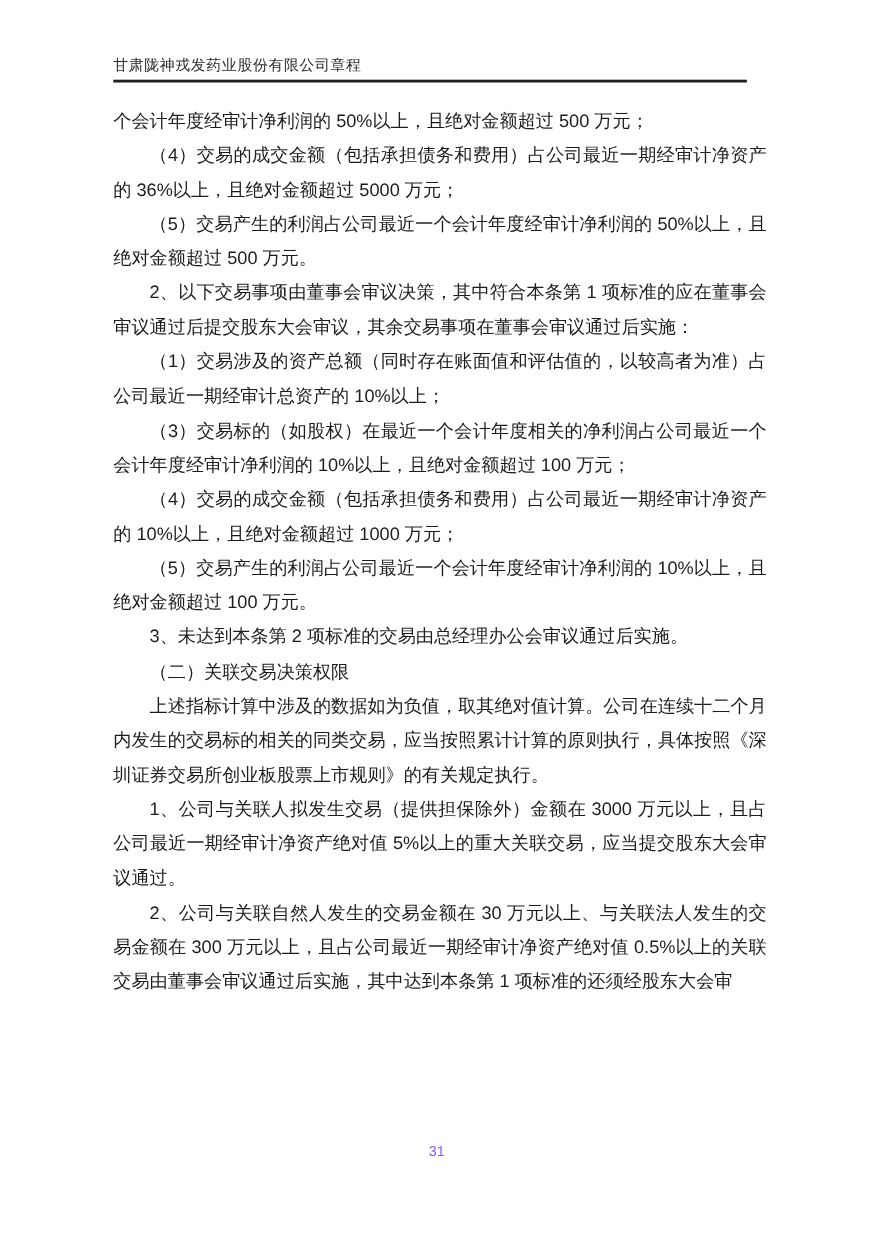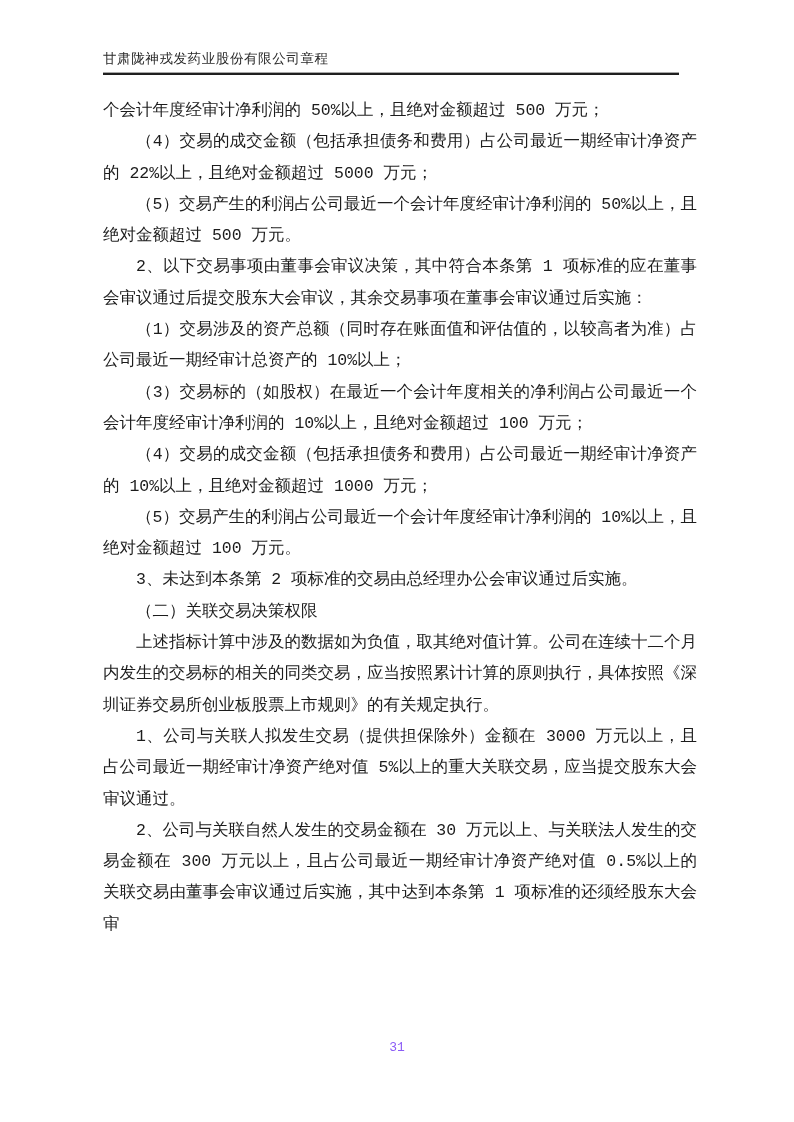--- a/index.html
+++ b/index.html
@@ -6,21 +6,21 @@
     margin: 0;
     padding: 0;
     background: #ffffff;
   }
   .page {
     position: relative;
     width: 794px;
     height: 1122px;
     background: #ffffff;
     overflow: hidden;
-    font-family: Liberation Mono, monospace;
+    font-family: Liberation Sans, sans-serif;
     color: #1c1c1c;
   }
   .header {
     position: absolute;
     left: 103px;
     top: 51px;
     width: 576px;
   }
   .header-title {
     display: block;
@@ -69,21 +69,21 @@
 
 <div class="page">
 
   <div class="header">
     <span class="header-title">甘肃陇神戎发药业股份有限公司章程</span>
     <div class="header-rule"></div>
   </div>
 
   <div class="doc-body">
       <p class="no-indent">个会计年度经审计净利润的 50%以上，且绝对金额超过 500 万元；</p>
-      <p>（4）交易的成交金额（包括承担债务和费用）占公司最近一期经审计净资产的 22%以上，且绝对金额超过 5000 万元；</p>
+      <p>（4）交易的成交金额（包括承担债务和费用）占公司最近一期经审计净资产的 36%以上，且绝对金额超过 5000 万元；</p>
       <p>（5）交易产生的利润占公司最近一个会计年度经审计净利润的 50%以上，且绝对金额超过 500 万元。</p>
       <p>2、以下交易事项由董事会审议决策，其中符合本条第 1 项标准的应在董事会审议通过后提交股东大会审议，其余交易事项在董事会审议通过后实施：</p>
       <p>（1）交易涉及的资产总额（同时存在账面值和评估值的，以较高者为准）占公司最近一期经审计总资产的 10%以上；</p>
       <p>（3）交易标的（如股权）在最近一个会计年度相关的净利润占公司最近一个会计年度经审计净利润的 10%以上，且绝对金额超过 100 万元；</p>
       <p>（4）交易的成交金额（包括承担债务和费用）占公司最近一期经审计净资产的 10%以上，且绝对金额超过 1000 万元；</p>
       <p>（5）交易产生的利润占公司最近一个会计年度经审计净利润的 10%以上，且绝对金额超过 100 万元。</p>
       <p>3、未达到本条第 2 项标准的交易由总经理办公会审议通过后实施。</p>
       <p>（二）关联交易决策权限</p>
       <p>上述指标计算中涉及的数据如为负值，取其绝对值计算。公司在连续十二个月内发生的交易标的相关的同类交易，应当按照累计计算的原则执行，具体按照《深圳证券交易所创业板股票上市规则》的有关规定执行。</p>
       <p>1、公司与关联人拟发生交易（提供担保除外）金额在 3000 万元以上，且占公司最近一期经审计净资产绝对值 5%以上的重大关联交易，应当提交股东大会审议通过。</p>

